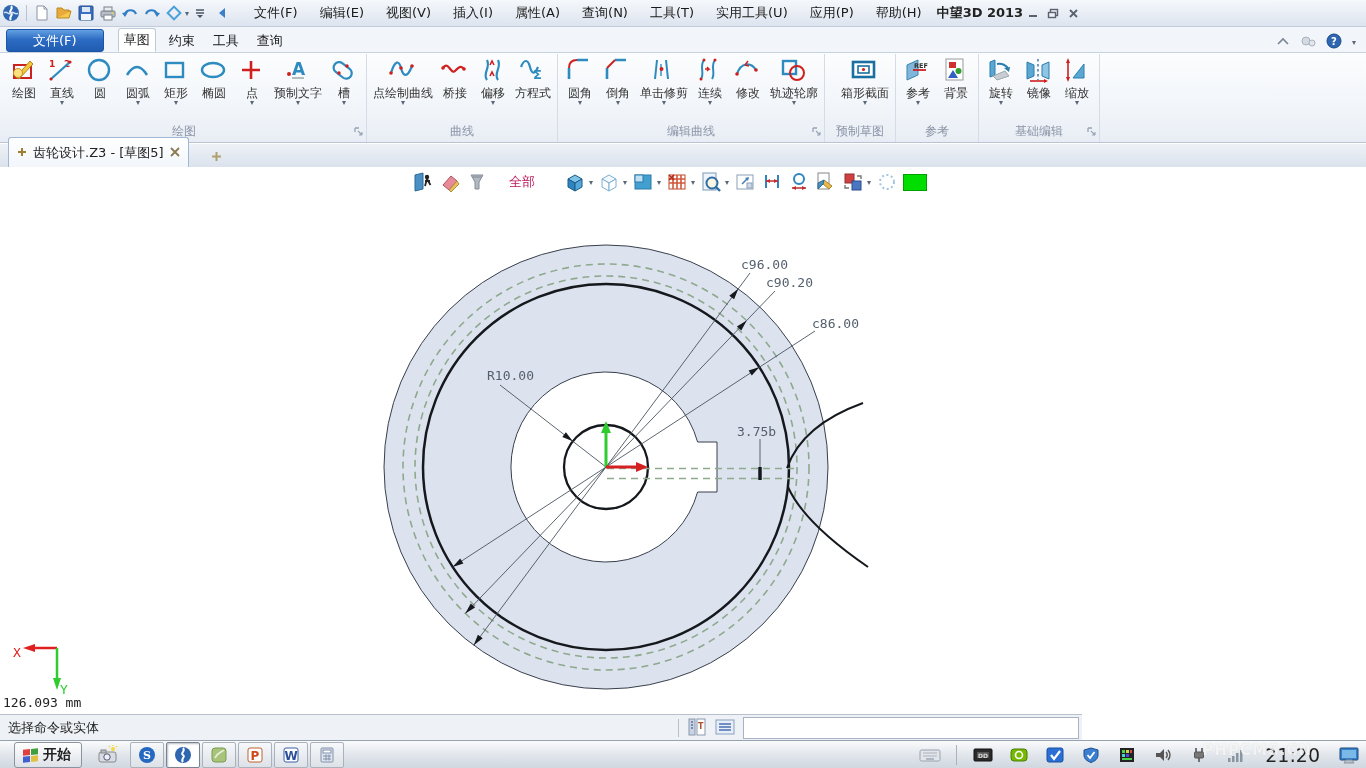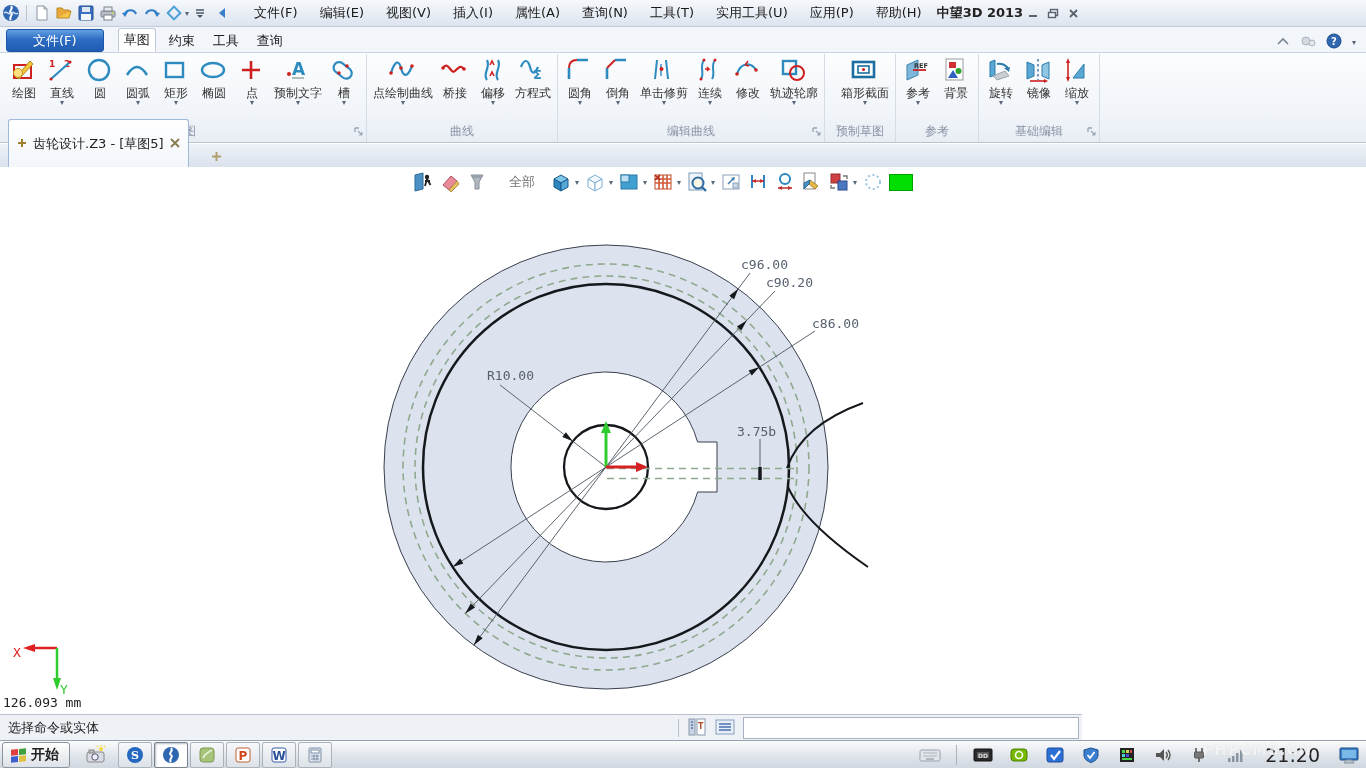--- a/index.html
+++ b/index.html
@@ -35,43 +35,43 @@
   .rgroup .items{display:flex;align-items:flex-start;flex:1;}
   .ri{display:flex;flex-direction:column;align-items:center;padding:1px 3px 0 3px;min-width:32px;}
   .ri svg{width:30px;height:30px;}
   .ri .lb{font-size:12px;color:#333;white-space:nowrap;line-height:14px;}
   .ri .dd{height:8px;line-height:6px;font-size:8px;color:#5a6575;}
   .glabel{text-align:center;font-size:12px;color:#8b94a6;padding:0 8px 2px 8px;white-space:nowrap;}
   .launcher{position:absolute;right:3px;bottom:3px;}
   
   .doctabs{position:absolute;left:0;top:144px;width:1366px;height:23px;
     background:linear-gradient(#eef2f7,#dbe2ec);border-bottom:1px solid #b9c6da;display:flex;align-items:flex-end;}
-  .doctab{margin-left:8px;height:21px;display:flex;align-items:center;gap:6px;padding:13px 8px;
+  .doctab{margin-left:8px;height:21px;display:flex;align-items:center;gap:6px;padding:4px 8px;
     background:linear-gradient(#ffffff,#f2f6fb);border:1px solid #9fb8d8;border-bottom:none;
     border-radius:3px 3px 0 0;font-size:13px;color:#222;}
   .newtab{margin-left:16px;height:21px;display:flex;align-items:center;padding:0 6px;color:#9a8a60;}
   
   .canvas{position:absolute;left:0;top:167px;width:1366px;height:547px;background:#fff;overflow:hidden;}
   .viewbar{position:absolute;left:412px;top:2px;height:26px;display:flex;align-items:center;gap:5px;}
   .vb-ic{display:flex;align-items:center;justify-content:center;width:22px;height:22px;}
   .vb-dd{font-size:8px;color:#5a6575;margin-left:-2px;}
-  .vb-label{font-size:13px;color:#737373;margin:0 10px 0 16px;}
+  .vb-label{font-size:13px;color:#be185d;margin:0 24px 0 16px;}
   .drawing-svg{position:absolute;left:0;top:0;}
   .dimtext{font-family:"DejaVu Sans Mono",monospace;font-size:13px;fill:#55606e;}
   
   .statusbar{position:absolute;left:0;top:714px;width:1082px;height:26px;background:#eef1f5;
     border-top:1px solid #b9c0cc;display:flex;align-items:center;}
   .status-msg{margin-left:8px;font-size:13px;color:#222;}
   .status-right{margin-left:auto;display:flex;align-items:center;gap:8px;}
   .status-input{width:330px;height:18px;background:#fff;border:1px solid #a8b2c2;margin-right:3px;}
   
   .taskbar{position:absolute;left:0;top:740px;width:1366px;height:28px;
     background:linear-gradient(#fafbfc,#dfe4ea 55%,#cfd6de);border-top:1px solid #98a2ae;
     display:flex;align-items:center;}
-  .startbtn{margin-left:2px;height:24px;display:flex;align-items:center;gap:4px;padding:0 10px 0 6px;
+  .startbtn{margin-left:14px;height:24px;display:flex;align-items:center;gap:4px;padding:0 10px 0 6px;
     background:linear-gradient(#fefefe,#dde2e8);border:1px solid #8a94a0;border-radius:3px;
     box-shadow:inset 0 1px 0 #fff;font-weight:bold;font-size:14px;}
   .tk-ic{width:24px;height:24px;display:flex;align-items:center;justify-content:center;}
   .tk-btn{width:32px;height:24px;display:flex;align-items:center;justify-content:center;
     border:1px solid #aab2bc;border-radius:2px;background:linear-gradient(#f6f8fa,#dde2e8);margin:0 1px;}
   .tk-btn.pressed{background:#fff;border:1px solid #7a8490;box-shadow:inset 1px 1px 2px #b8bec6;}
   .tray{margin-left:auto;display:flex;align-items:center;gap:12px;margin-right:4px;position:relative;}
   .tray-clock{font-size:19px;margin:0 6px;}
   .watermark{position:absolute;right:50px;top:-2px;font-size:15px;font-weight:bold;
     color:rgba(255,255,255,0.75);text-shadow:0 0 1px rgba(150,150,150,0.4);letter-spacing:1px;pointer-events:none;}

